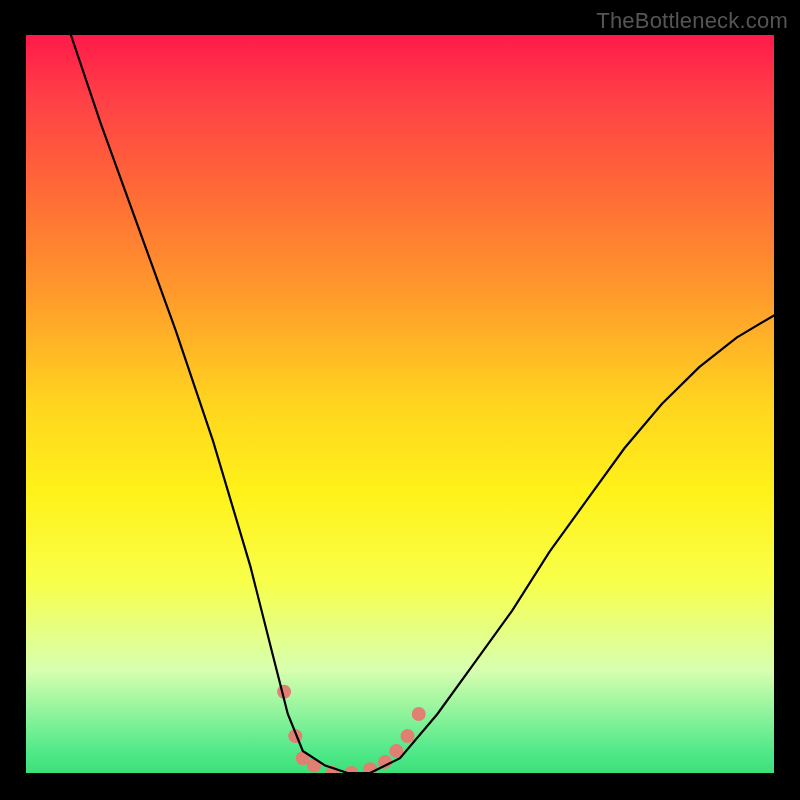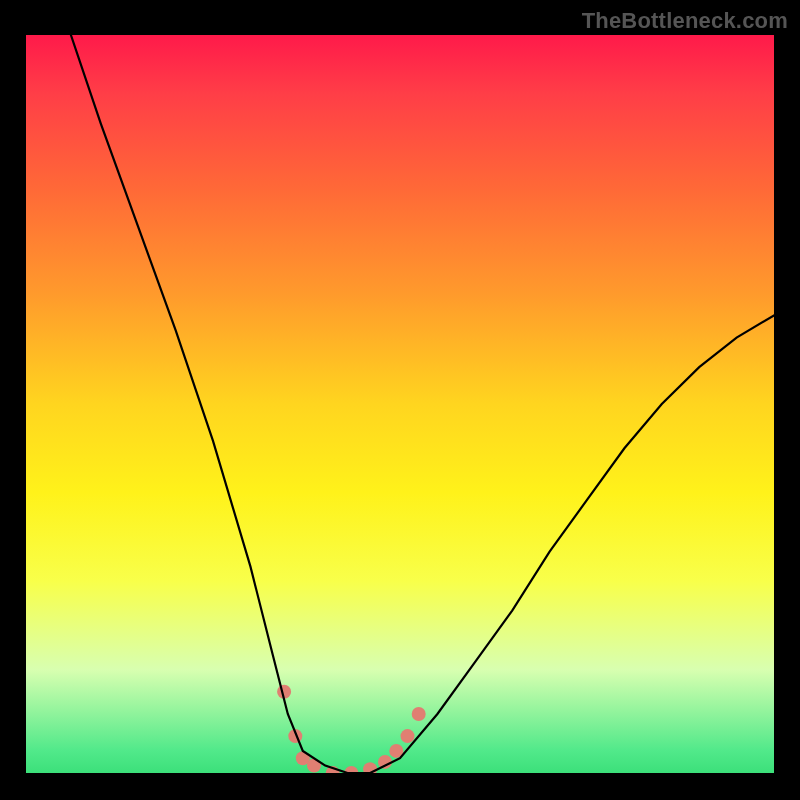--- a/index.html
+++ b/index.html
@@ -9,21 +9,20 @@
     height: 800px;
     background: #000;
     overflow: hidden;
     font-family: Arial, Helvetica, sans-serif;
   }
   .frame {
     position: absolute;
     left: 0; top: 0;
     width: 800px; height: 800px;
     background: #000;
-    font-weight: bold;
   }
   .plot {
     position: absolute;
     left: 26px;
     top: 35px;
     width: 748px;
     height: 738px;
     
     background: linear-gradient(
       to bottom,

